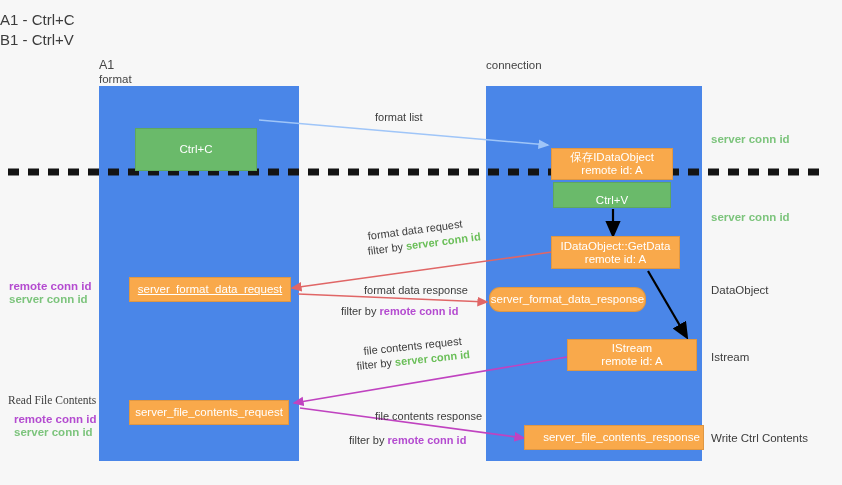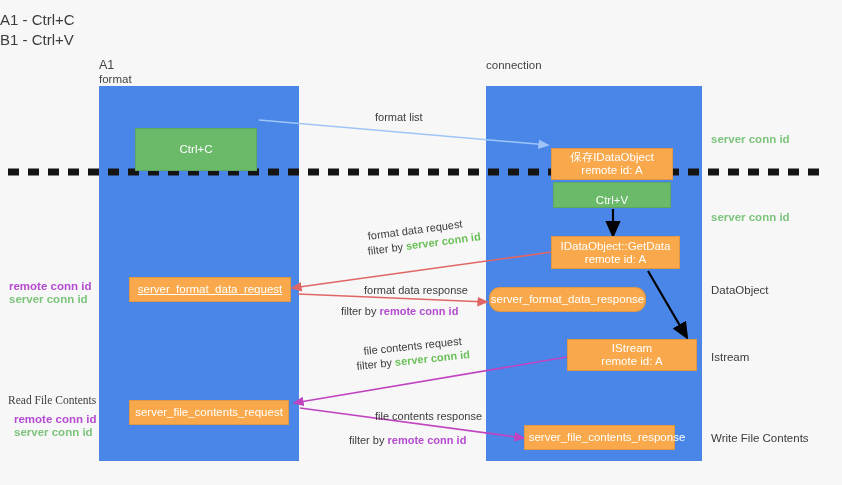--- a/index.html
+++ b/index.html
@@ -136,21 +136,21 @@
   </div>
 
   <div class="box orange" style="left:489px;top:287px;width:157px;height:25px;border-radius:11px;">
     <span>server_format_data_response</span>
   </div>
 
   <div class="box orange" style="left:129px;top:393px;width:160px;height:25px;margin-top:7px;">
     <span>server_file_contents_request</span>
   </div>
 
-  <div class="box orange" style="left:524px;top:425px;width:151px;height:25px;padding-left:15px;">
+  <div class="box orange" style="left:524px;top:425px;width:180px;height:25px;padding-left:15px;">
     <span>server_file_contents_response</span>
   </div>
 
   <div class="annot" style="left:375px;top:111px;">format list</div>
 
   <div class="annot rot-a" style="left:367px;top:230px;">format data request</div>
   <div class="annot rot-a" style="left:367px;top:245px;">
     <span>filter by </span><span class="g">server conn id</span>
   </div>
 
@@ -166,21 +166,21 @@
 
   <div class="annot" style="left:375px;top:410px;">file contents response</div>
   <div class="annot" style="left:349px;top:434px;">
     <span>filter by </span><span class="p">remote conn id</span>
   </div>
 
   <div class="lbl green" style="left:711px;top:132px;">server conn id</div>
   <div class="lbl green" style="left:711px;top:210px;">server conn id</div>
   <div class="lbl" style="left:711px;top:245px;margin-top:38px;">DataObject</div>
   <div class="lbl" style="left:711px;top:350px;">Istream</div>
-  <div class="lbl" style="left:711px;top:431px;">Write File Contents</div>
+  <div class="lbl" style="left:711px;top:431px;">Write Ctrl Contents</div>
 
   <div class="lbl purple" style="left:9px;top:279px;">remote conn id</div>
   <div class="lbl green" style="left:9px;top:292px;">server conn id</div>
 
   <div class="lbl" style="left:8px;top:393px;font-family:Liberation Serif, serif;">Read File Contents</div>
   <div class="lbl purple" style="left:14px;top:412px;">remote conn id</div>
   <div class="lbl green" style="left:14px;top:425px;">server conn id</div>
 
 </div>
 

